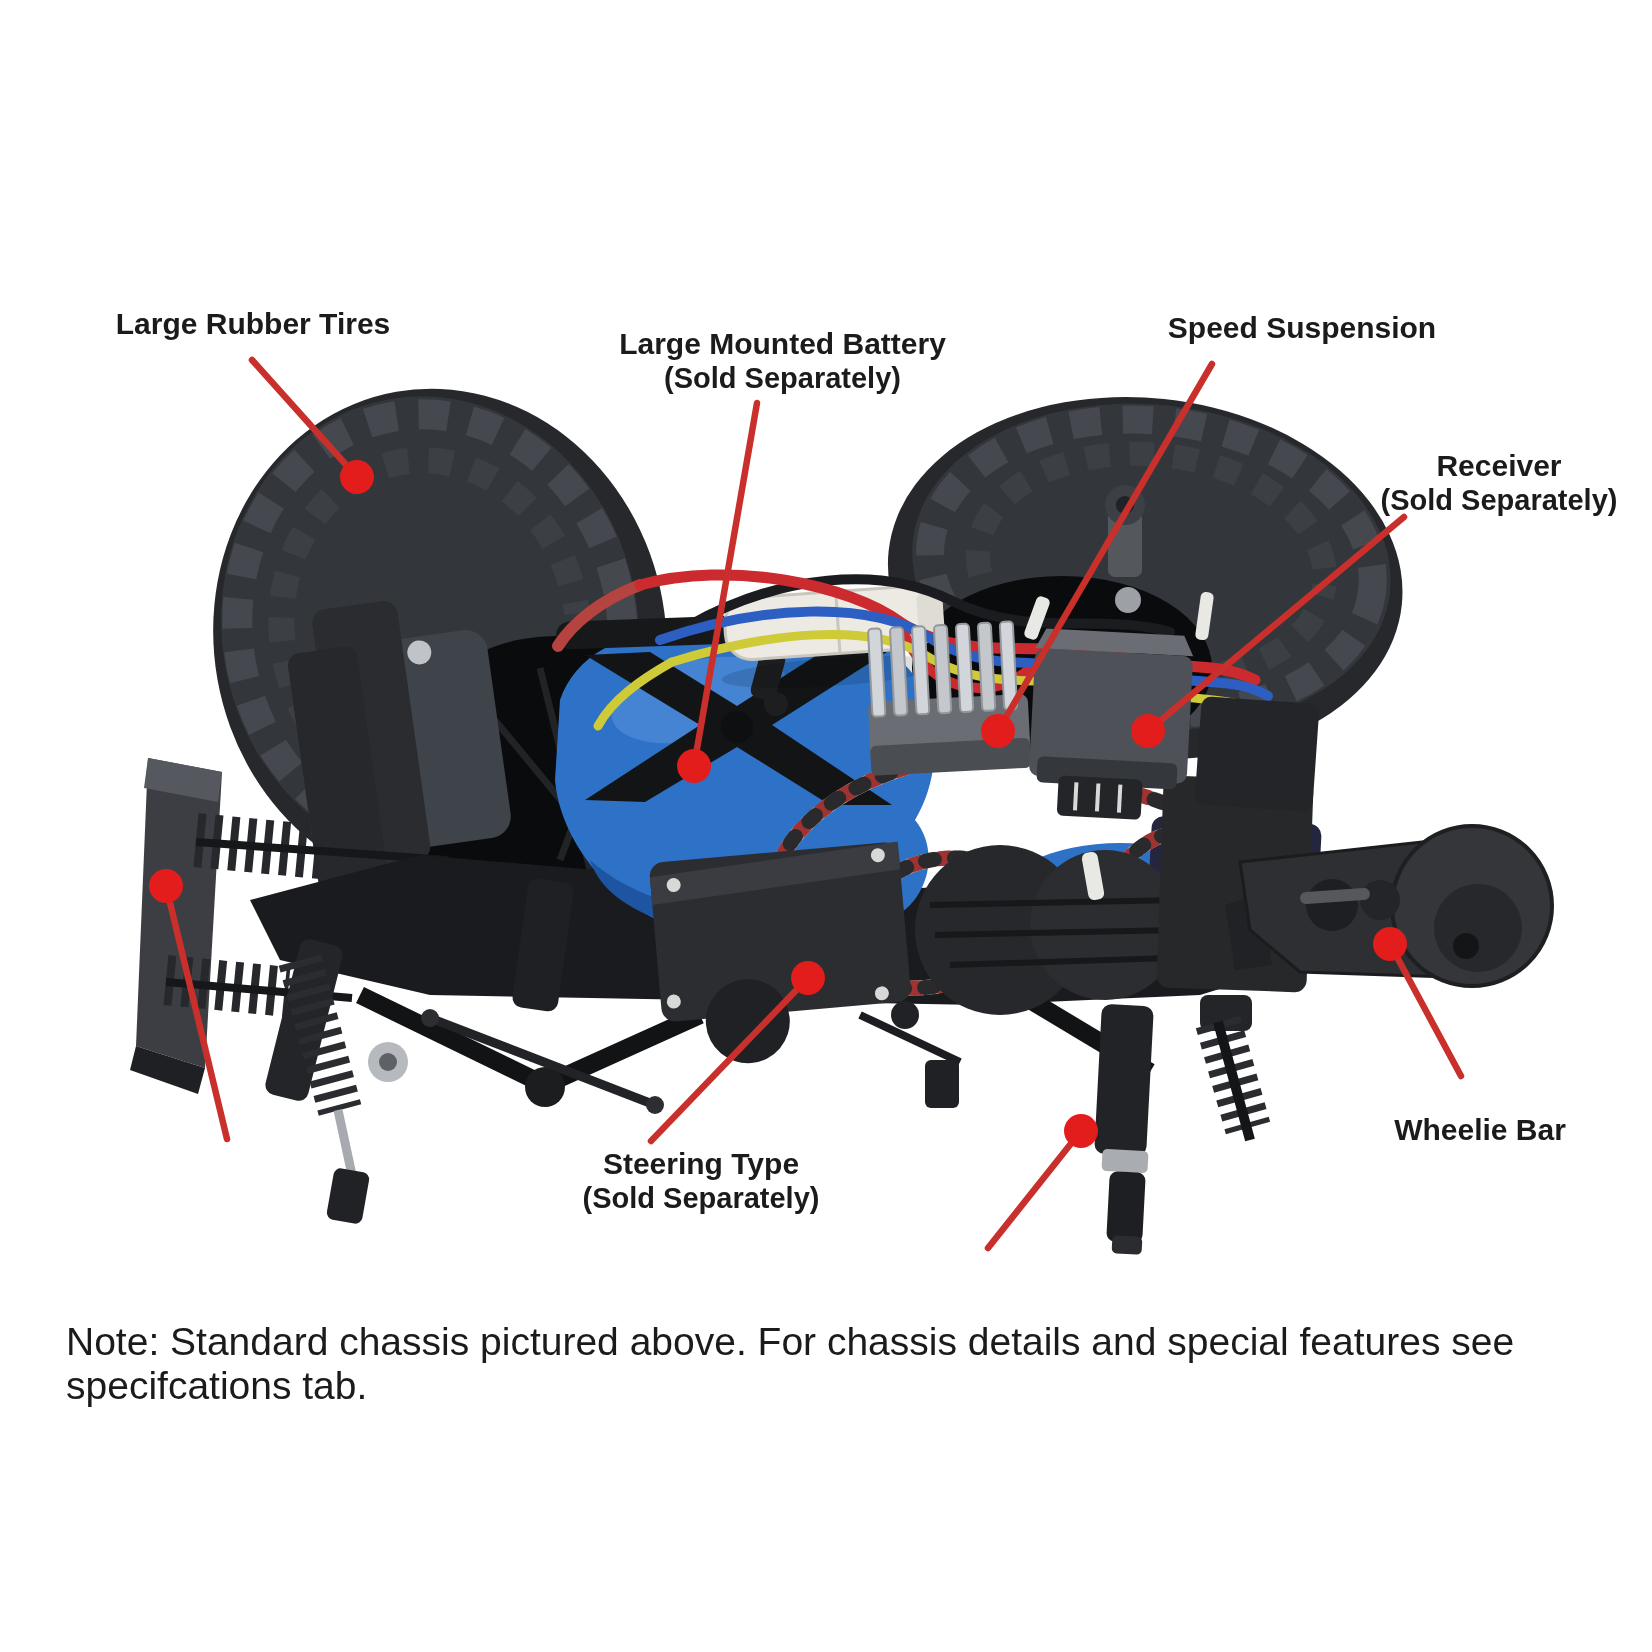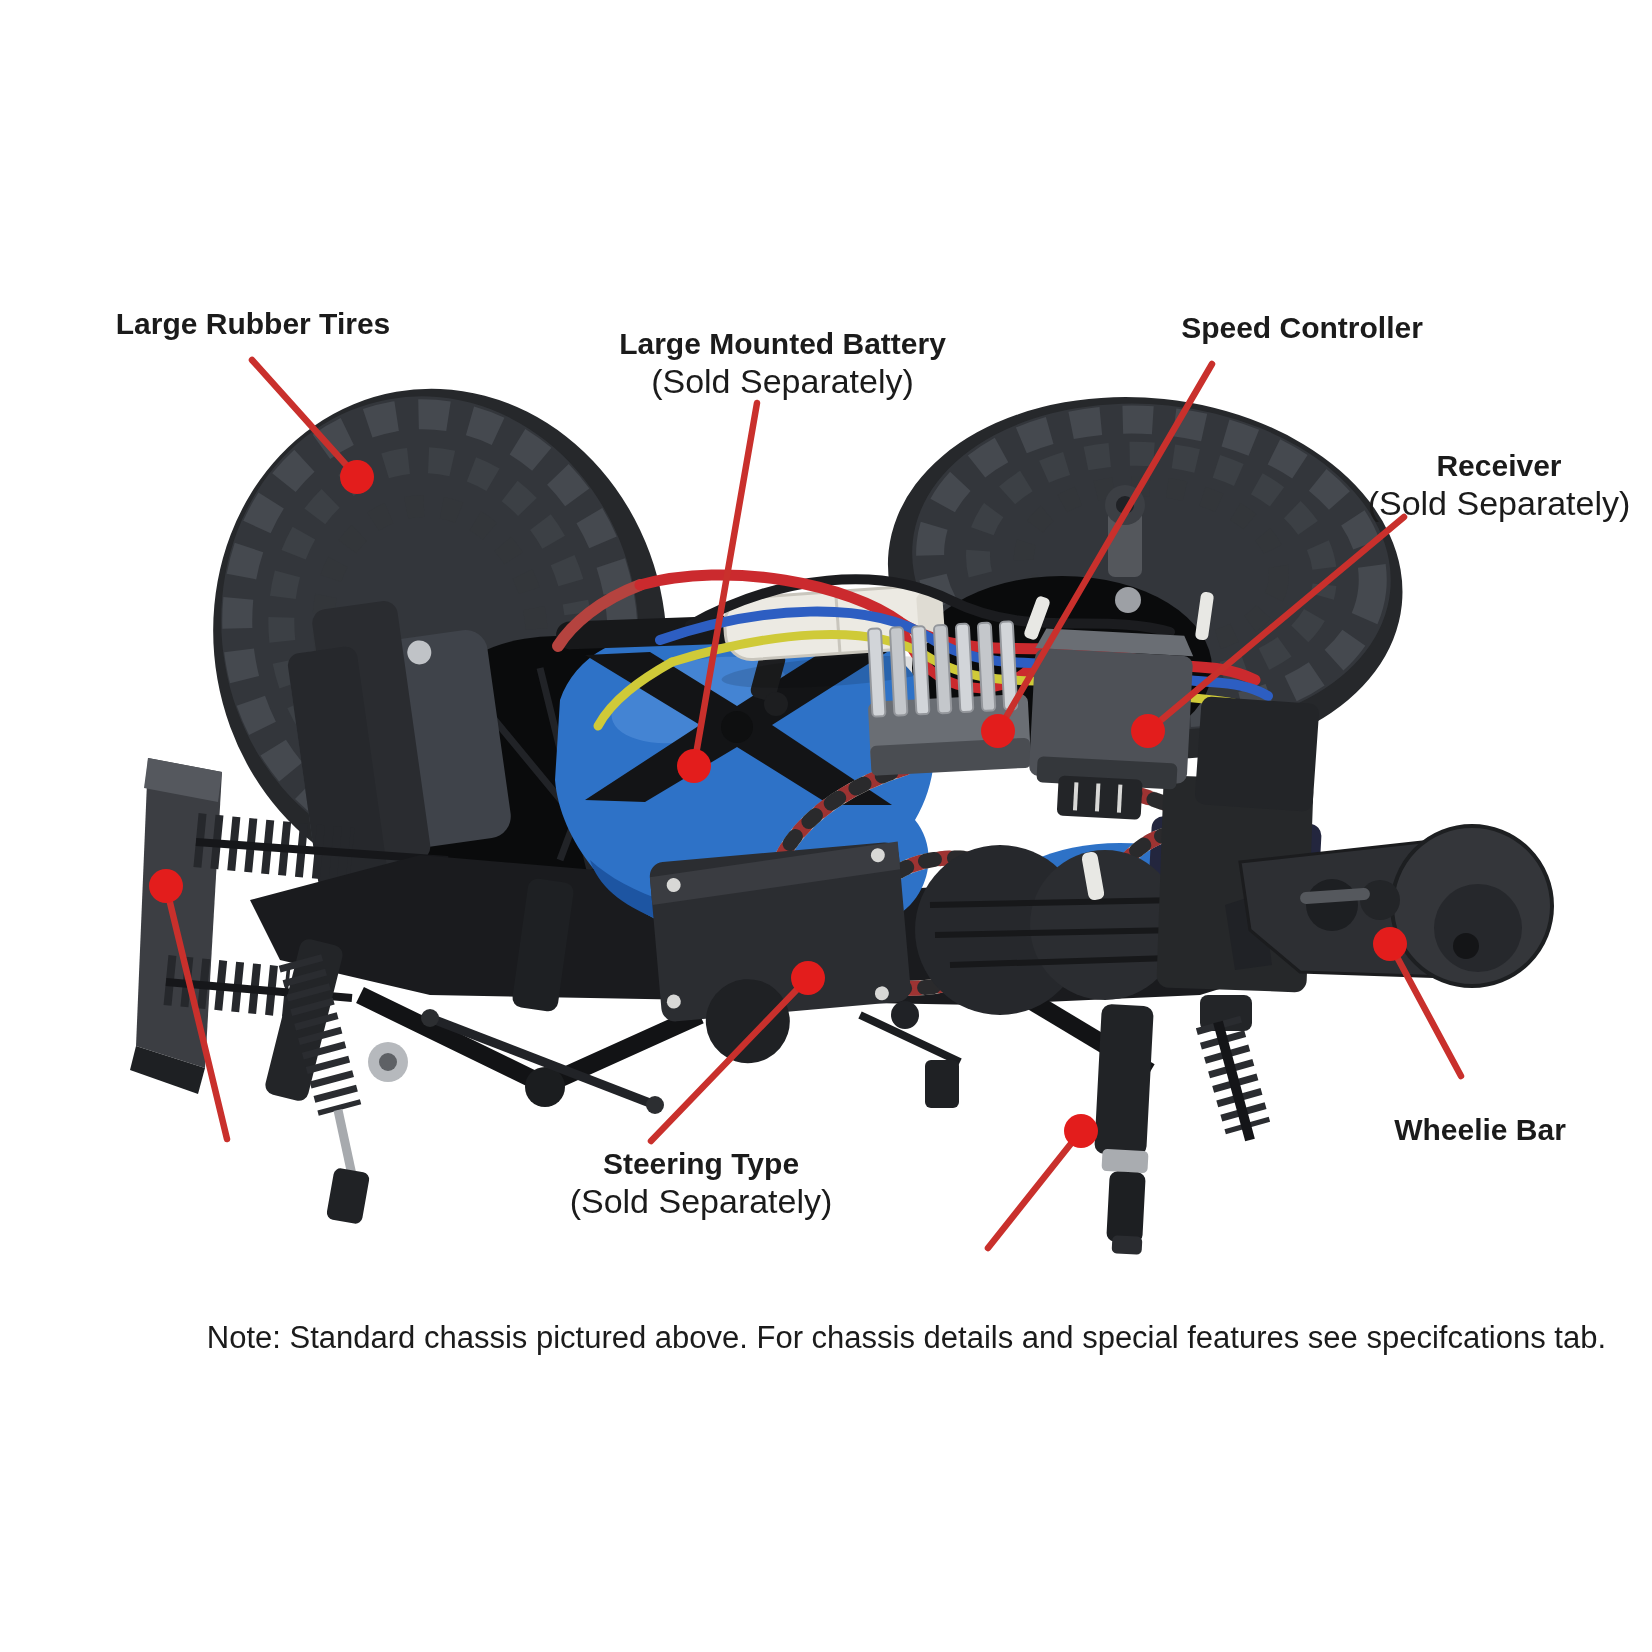--- a/index.html
+++ b/index.html
@@ -1,23 +1,23 @@
 <!DOCTYPE html>
 <html style="--ann: #c9302c; --dotc: #e31d1c; --label: #1b1b1b; --bg: #ffffff;"><head>
 <meta charset="utf-8">
 <style>
   html,body{margin:0;padding:0;background:#ffffff;}
   .stage{position:relative;width:1652px;height:1652px;background:var(--bg,#fff);overflow:hidden;
          font-family:"Liberation Sans", sans-serif;border-radius:16px;}
   .art{position:absolute;left:0;top:0;}
   .callout{position:absolute;text-align:center;color:var(--label,#1b1b1b);line-height:1.18;}
   .ct{font-weight:bold;font-size:30px;}
-  .cs{font-weight:normal;font-size:34px;}
-  .note{position:absolute;left:66px;top:1320px;width:1540px;text-align:right;
-        font-size:31px;color:var(--label,#1b1b1b);font-weight:normal;}
+  .cs{font-weight:bold;font-size:29px;}
+  .note{position:absolute;left:66px;top:1320px;width:1540px;text-align:left;
+        font-size:39px;color:var(--label,#1b1b1b);font-weight:normal;}
   .leader{stroke:var(--ann,#c9302c);stroke-width:6.5;stroke-linecap:round;fill:none;}
   .dot{fill:var(--dotc,#e8201c);}
   .coil{stroke-linecap:butt;fill:none;}
 </style>
 </head>
 <body>
 
 <div class="stage">
 
   <svg class="art" width="1652" height="1652" viewBox="0 0 1652 1652">
@@ -222,21 +222,21 @@
   <div class="callout" style="left:63px;top:306px;width:380px">
     <div class="ct">Large Rubber Tires</div>
   </div>
 
   <div class="callout" style="left:590px;top:326px;width:385px">
     <div class="ct">Large Mounted Battery</div>
     <div class="cs">(Sold Separately)</div>
   </div>
 
   <div class="callout" style="left:1140px;top:310px;width:324px">
-    <div class="ct">Speed Controller</div>
+    <div class="ct">Speed Suspension</div>
   </div>
 
   <div class="callout" style="left:1340px;top:448px;width:318px">
     <div class="ct">Receiver</div>
     <div class="cs">(Sold Separately)</div>
   </div>
 
   <div class="callout" style="left:1330px;top:1112px;width:300px">
     <div class="ct">Wheelie Bar</div>
   </div>

